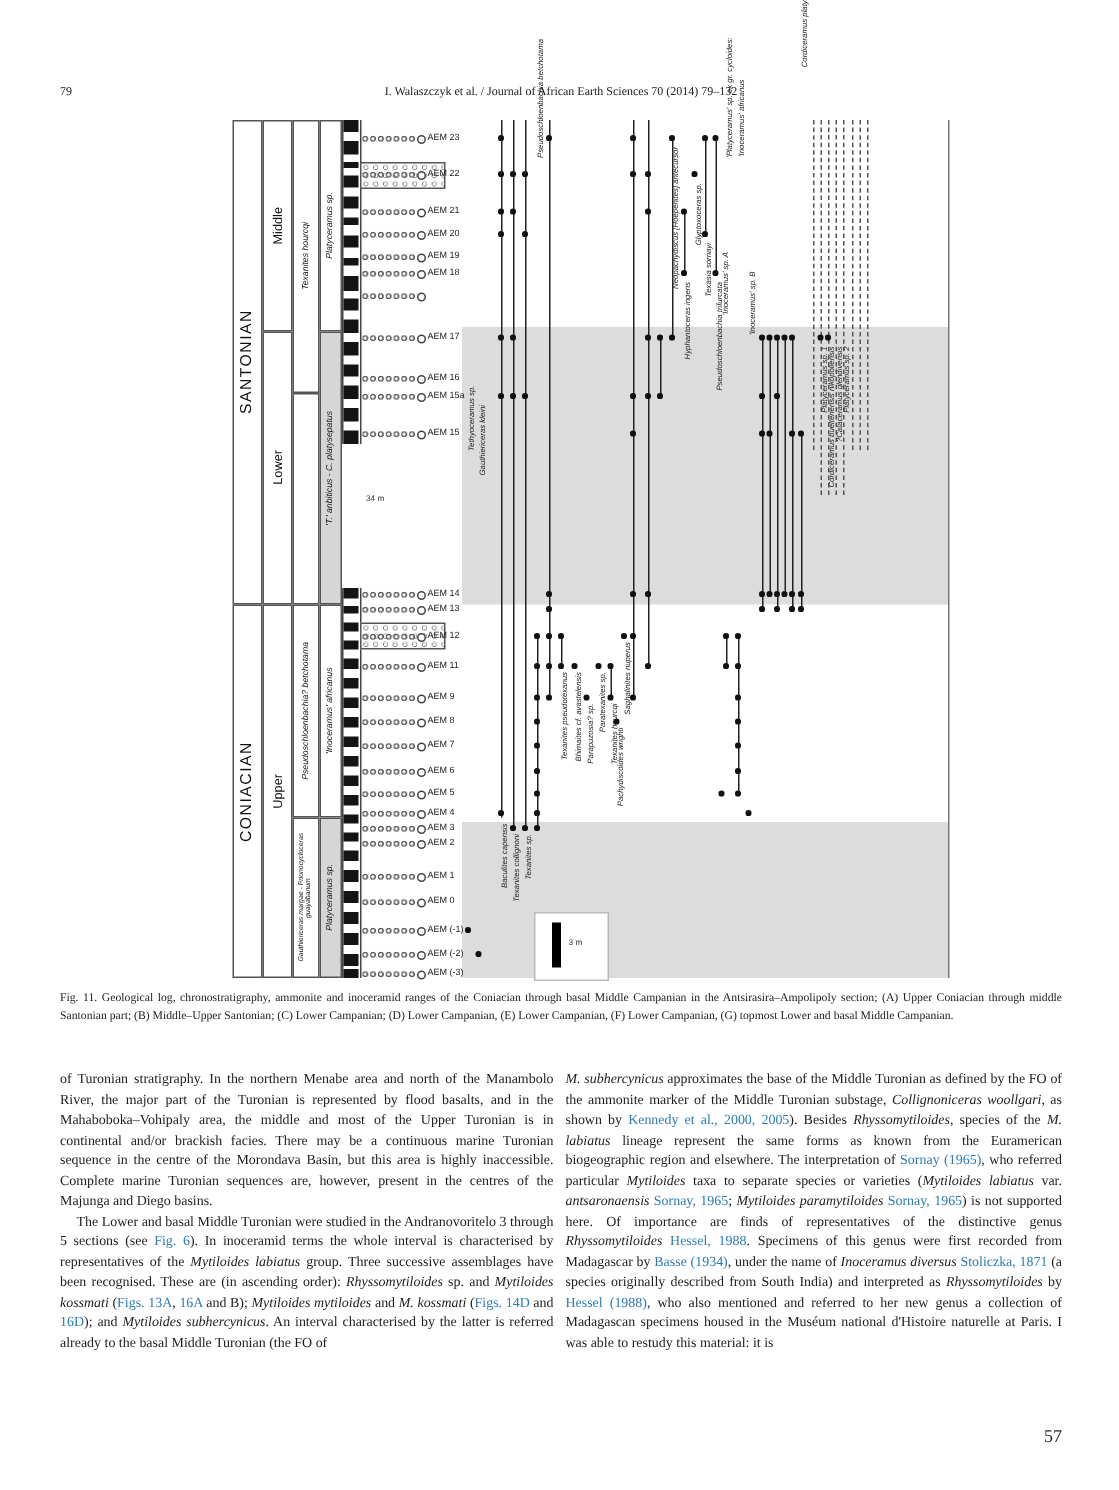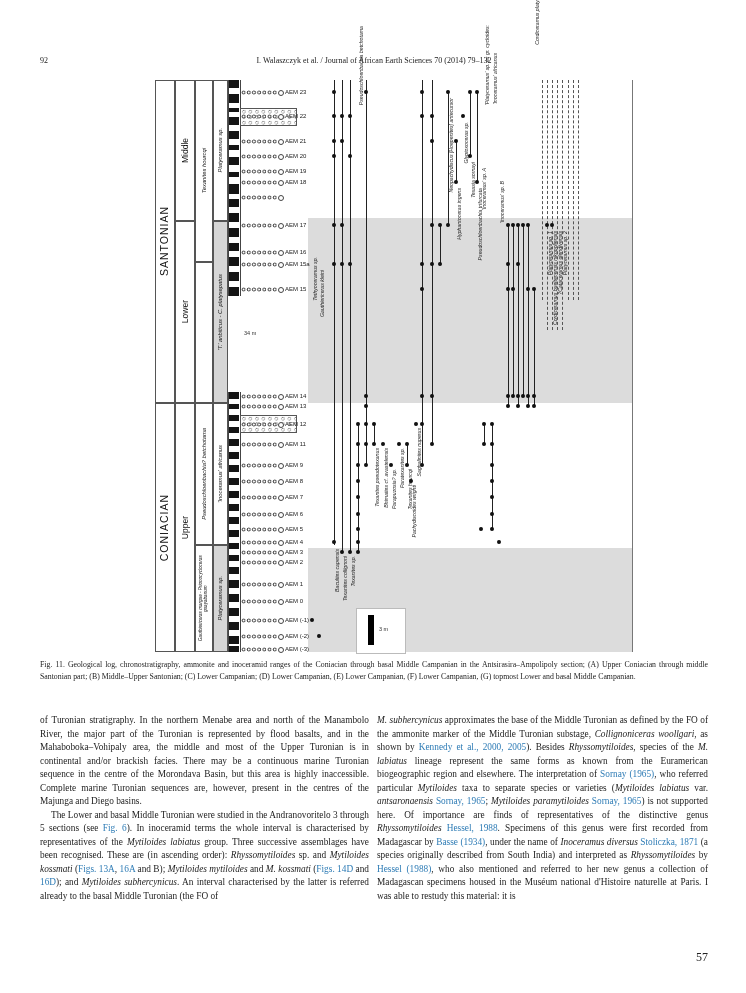--- a/index.html
+++ b/index.html
@@ -52,21 +52,21 @@
   .bodycol p.indent{text-indent:11px;}
   .cite{color:#2d7bb5;}
   .it{font-style:italic;}
   .pageno{position:absolute;right:38px;top:950px;font-size:12px;color:#222;}
 </style>
 </head>
 <body>
 
 <div class="page">
   <div class="hdr">
-    <span class="pno">92</span>
+    <span class="pno">79</span>
     <span class="runt">I. Walaszczyk et al. / Journal of African Earth Sciences 70 (2014) 79–132</span>
   </div>
 
   <div id="fig-canvas">
       <div class="band" style="left: 308px; top: 218px; width: 324px; height: 185px;"></div>
       <div class="band" style="left: 308px; top: 548px; width: 324px; height: 104px;"></div>
       <div class="cellv stage" style="left: 155px; top: 80px; width: 20px; height: 323px;">
         <span>SANTONIAN</span>
       </div>
       <div class="cellv stage" style="left: 155px; top: 403px; width: 20px; height: 249px;">

